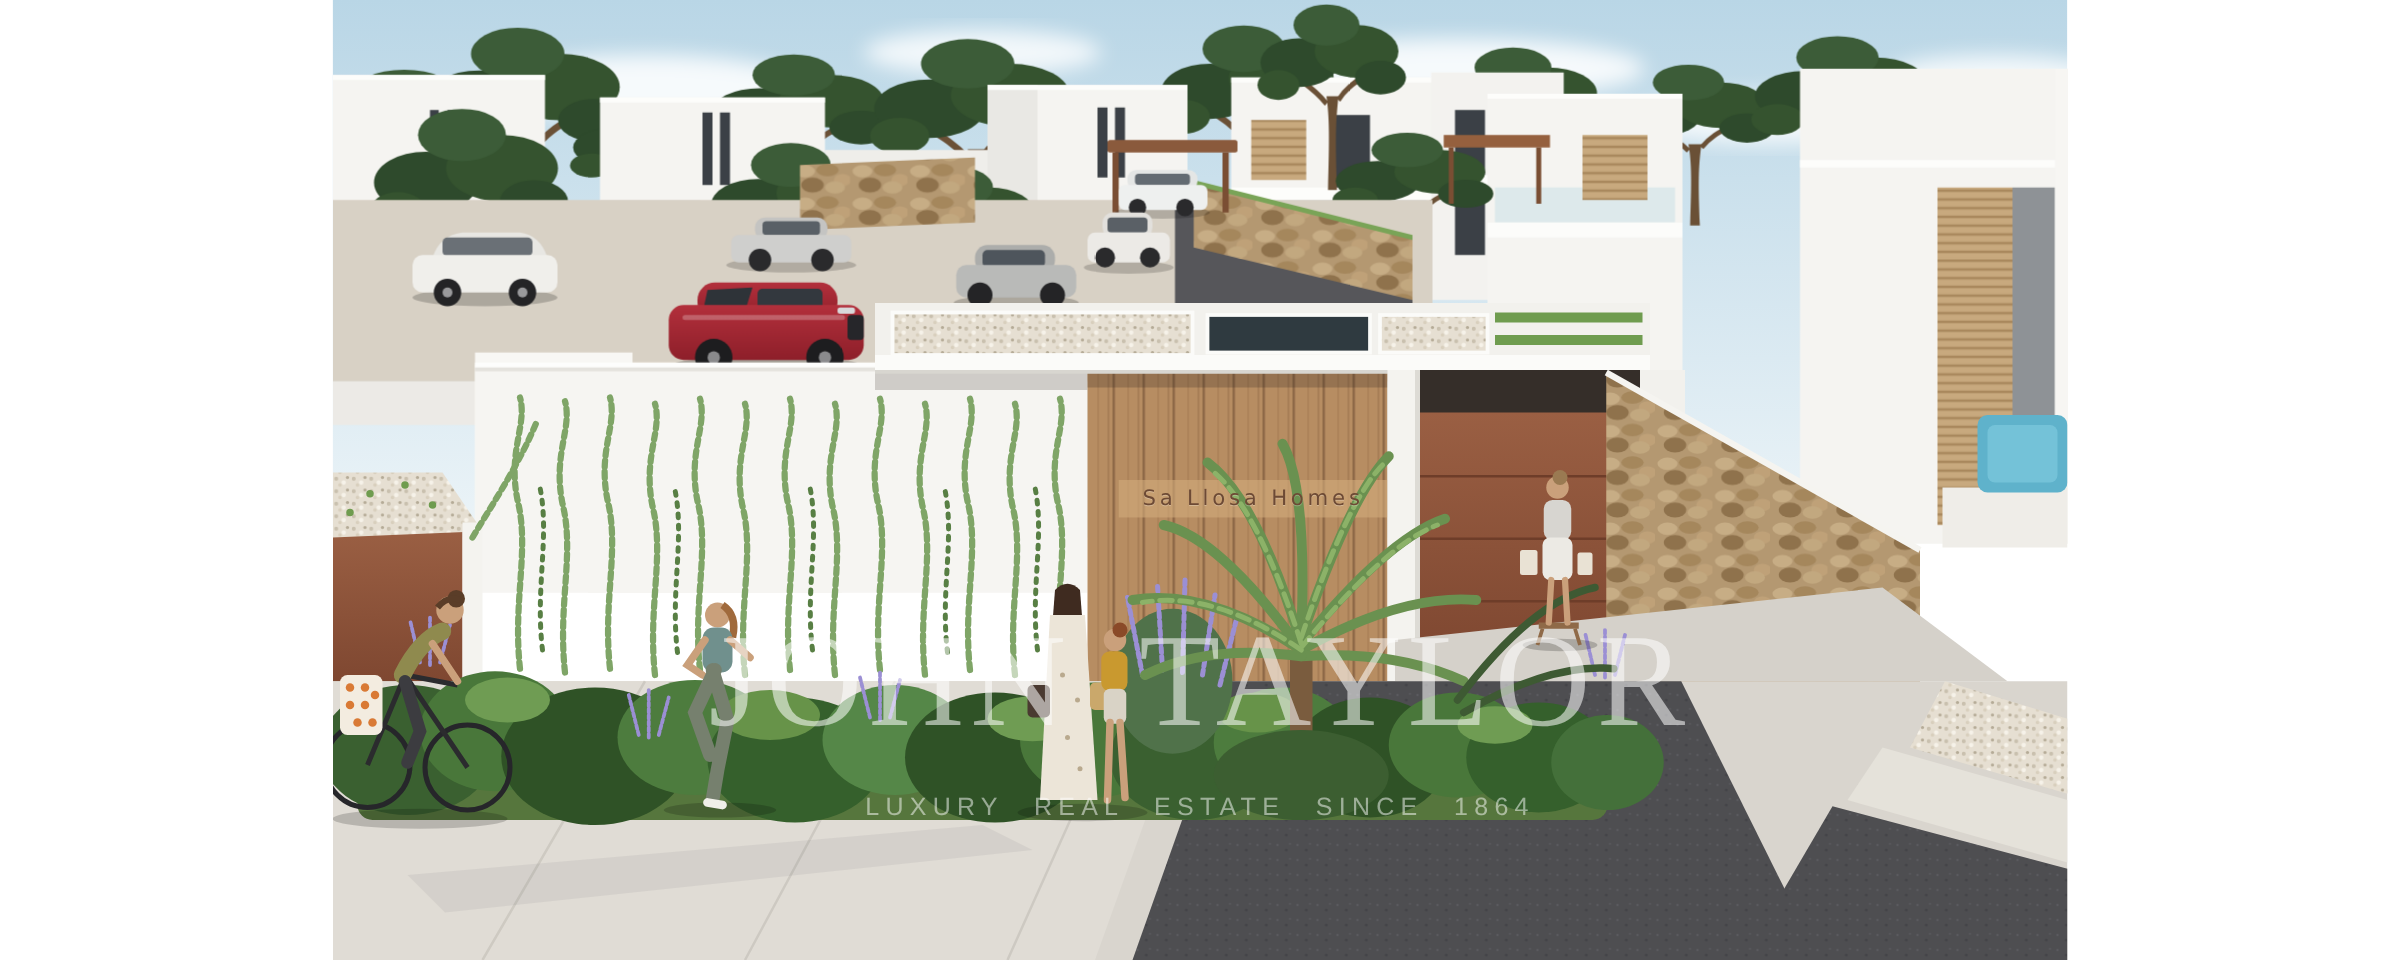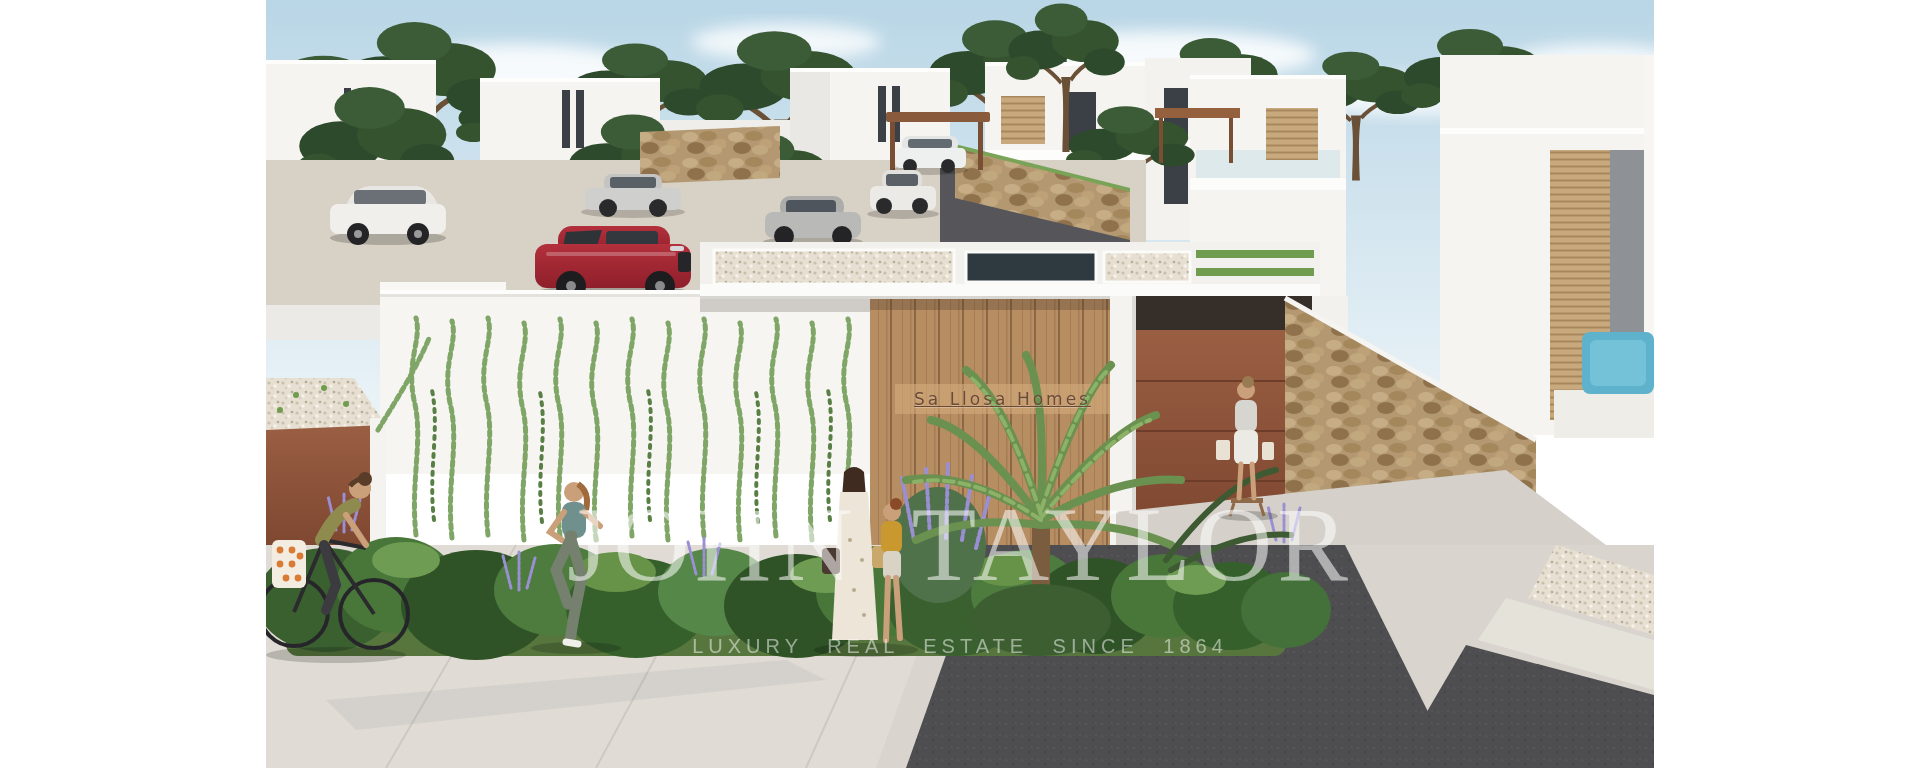--- a/index.html
+++ b/index.html
@@ -4,21 +4,21 @@
 <style>
   html,body{margin:0;padding:0;background:#ffffff;}
   .canvas{position:relative;width:1920px;height:768px;background:#ffffff;overflow:hidden;
           font-family:"Liberation Sans",sans-serif;}
   .photo-frame{position:absolute;left:266px;top:0;width:1388px;height:768px;overflow:hidden;}
   .photo-frame svg{display:block;width:1388px;height:768px;}
   
   .sign-band{position:absolute;left:629px;top:383px;width:215px;height:32px;
              display:flex;align-items:center;justify-content:center;
              font-family:"DejaVu Sans",sans-serif;font-size:17px;letter-spacing:3px;
-             color:#6d4a35;text-shadow:0 1px 0 rgba(255,255,255,0.25);text-decoration:underline;}
+             color:#6d4a35;text-shadow:0 1px 0 rgba(255,255,255,0.25);}
   
   .watermark{position:absolute;left:0;right:0;top:492px;text-align:center;pointer-events:none;}
   .wm-brand{font-family:"Liberation Serif","DejaVu Serif",serif;font-size:106px;line-height:1;
             letter-spacing:5px;word-spacing:24px;color:rgba(255,255,255,0.55);white-space:nowrap;}
   .wm-tagline{margin-top:37px;font-family:"Liberation Sans",sans-serif;font-size:20px;
               letter-spacing:5px;word-spacing:14px;color:rgba(255,255,255,0.5);white-space:nowrap;}
 </style>
 </head>
 <body>
 

